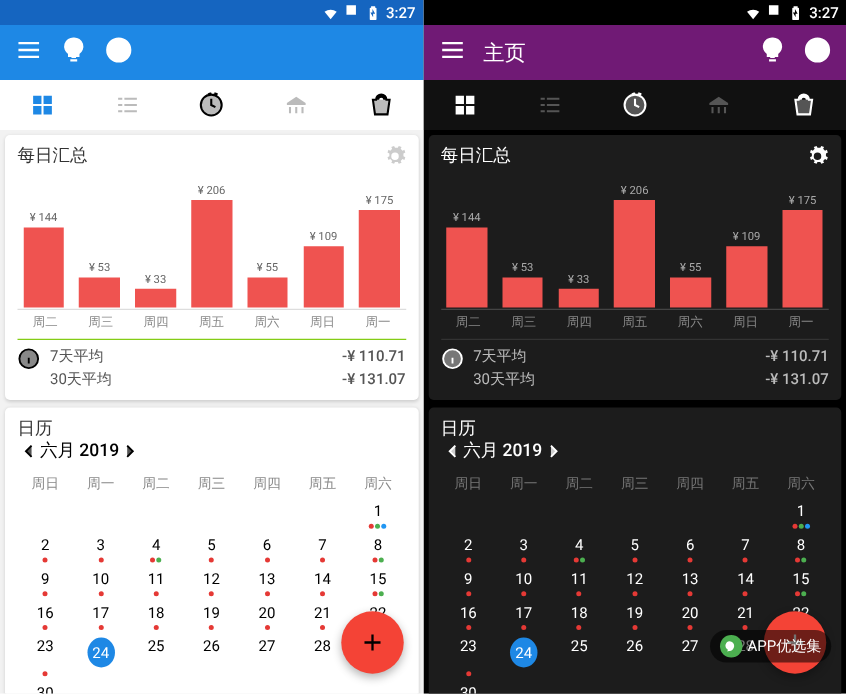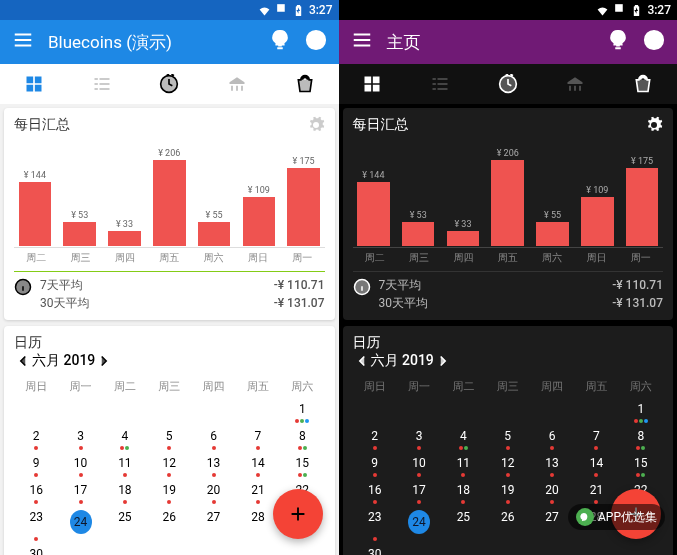--- a/index.html
+++ b/index.html
@@ -59,21 +59,21 @@
 .cal-nav{display:flex;align-items:center;justify-content:flex-start;margin-bottom:6px}
 .chev{width:18px;height:18px;cursor:pointer}
 .light .chev{fill:#555}
 .dark .chev{fill:#ccc}
 .cal-month{font-size:14px;font-weight:500}
 .cal-grid{display:grid;grid-template-columns:repeat(7,1fr);gap:1px 0;text-align:center}
 .dow{font-size:11px;padding:3px 0}
 .light .dow{color:#888}
 .dark .dow{color:#777}
 .day{font-size:12px;padding:4px 0 8px;position:relative;cursor:pointer}
-.day.today span{background:#1e88e5;color:#0f172a;border-radius:50%;width:22px;height:24px;display:inline-flex;align-items:center;justify-content:center}
+.day.today span{background:#1e88e5;color:#ffffff;border-radius:50%;width:22px;height:24px;display:inline-flex;align-items:center;justify-content:center}
 .dots{position:absolute;bottom:1px;left:0;right:0;display:flex;justify-content:center;gap:1px}
 .dot{width:4px;height:4px;border-radius:50%}
 .dr{background:#e53935}.dg{background:#4caf50}.db{background:#2196f3}
 .fab{position:absolute;width:50px;height:50px;border-radius:50%;background:#f44336;display:flex;align-items:center;justify-content:center;box-shadow:0 3px 8px rgba(0,0,0,.3);cursor:pointer;bottom:16px}
 .fab svg{width:22px;height:22px;fill:#fff}
 .light .fab{right:354px}
 .dark .fab{right:16px}
 .wm{position:absolute;right:12px;bottom:25px;display:flex;align-items:center;gap:4px;background:rgba(0,0,0,.55);padding:4px 8px;border-radius:14px;color:#fff;font-size:12px}
 .wm-ic{width:18px;height:18px;border-radius:50%;background:#4caf50;display:flex;align-items:center;justify-content:center}
 .wm-ic svg{width:11px;height:11px;fill:#fff}
@@ -91,21 +91,20 @@
         </svg></span>
       <svg viewBox="0 0 24 24">
         <path d="M16 4h-1V2h-6v2H8a1 1 0 00-1 1v16a1 1 0 001 1h8a1 1 0 001-1V5a1 1 0 00-1-1zm-5 2l4 7h-3v5l-4-7h3V6z"></path>
       </svg>
       <span>3:27</span>
   </div>
   <div class="app-bar">
     <span><svg viewBox="0 0 24 24" fill="none" stroke="currentColor" stroke-width="2">
           <path d="M3 6h18M3 12h18M3 18h18"></path>
         </svg></span>
-    <span class="title">Bluecoins (演示)</span>
     <span><svg viewBox="0 0 24 24" fill="none" stroke="currentColor" stroke-width="2">
           <path d="M9 21h6m-5-3h4m-2-16a7 7 0 00-4 13v2h8v-2a7 7 0 00-4-13z"></path>
         </svg></span>
     <span><svg viewBox="0 0 24 24" fill="none" stroke="currentColor" stroke-width="2">
           <path d="M12 2a10 10 0 100 20 10 10 0 000-20zm0 16h0m0-4c0-2 3-2 3-5a3 3 0 00-6 0"></path>
         </svg></span>
   </div>
   <div class="tabs">
     <div class="tab active">
         <svg viewBox="0 0 24 24">

